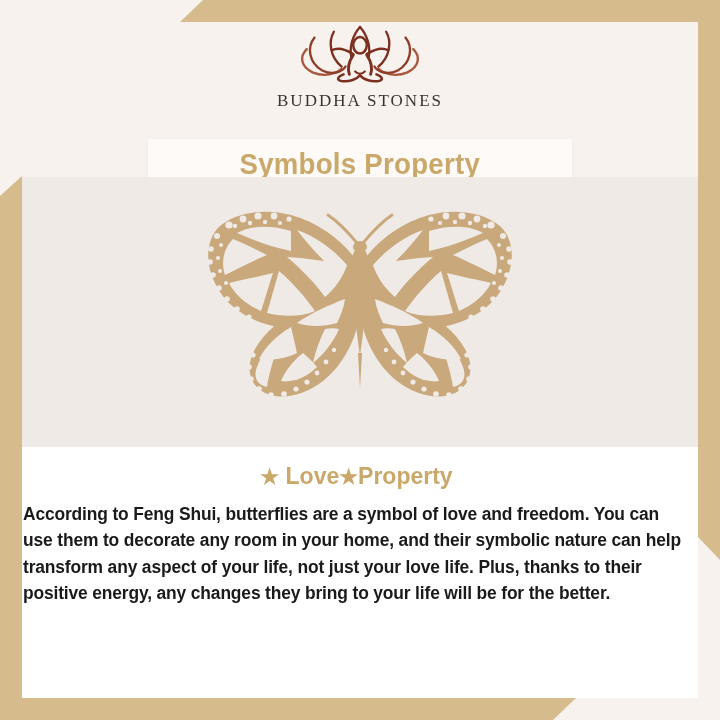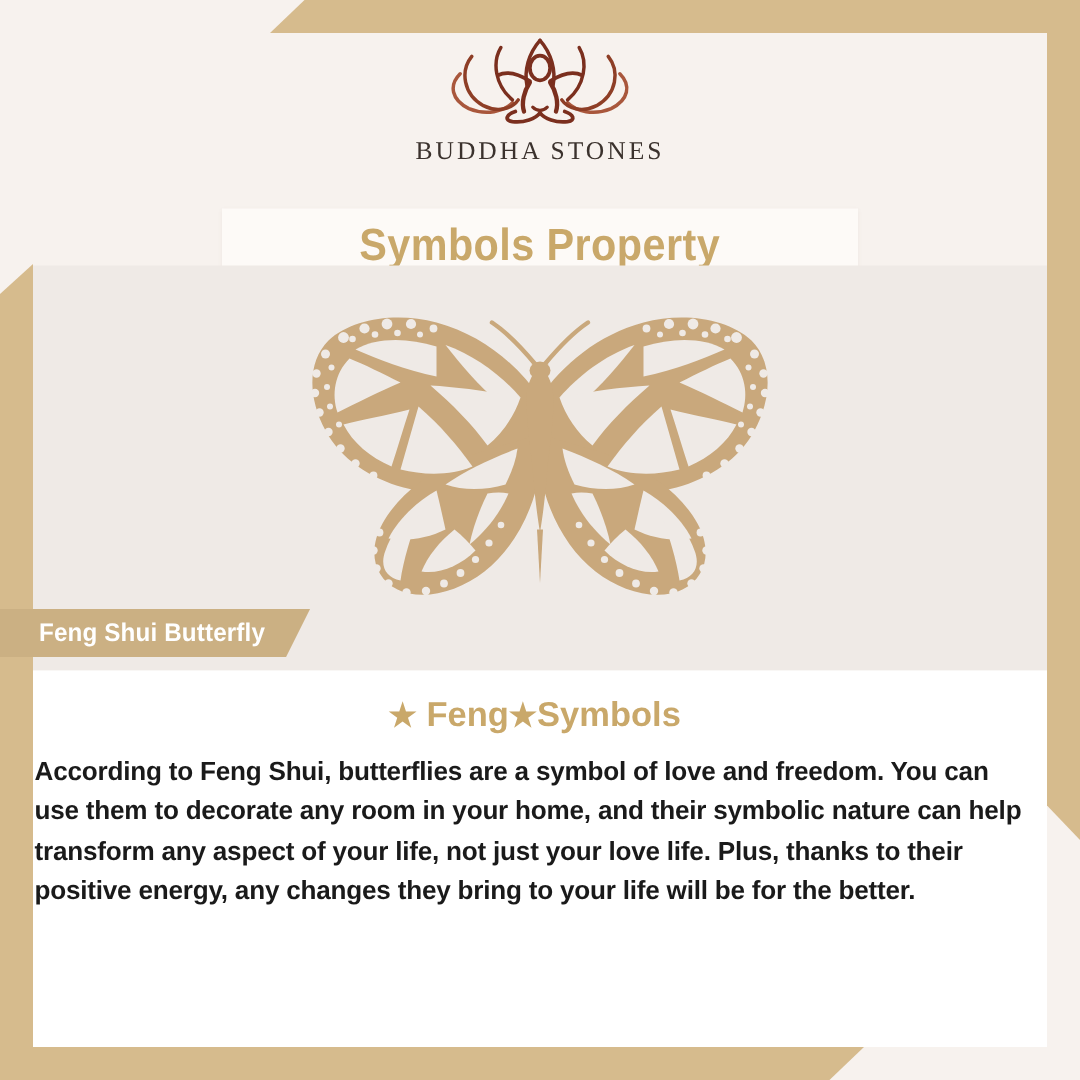--- a/index.html
+++ b/index.html
@@ -368,25 +368,22 @@
         </g>
 
         <g stroke="#c9a87c" stroke-width="3" fill="none" stroke-linecap="round">
           <path d="M162 40 C152 28, 142 18, 133 12"></path>
           <path d="M168 40 C178 28, 188 18, 197 12"></path>
         </g>
       </svg>
     </div>
   </div>
 
-  <div class="tag">
-    <span>Feng Shui Butterfly</span>
-  </div>
 
   <div class="text-block">
     <div class="subtitle">
       <span class="star">★</span>
-      <span>Feng</span><span class="star">★</span><span>Symbols</span>
+      <span>Love</span><span class="star">★</span><span>Property</span>
     </div>
     <p class="body-copy">According to Feng Shui, butterflies are a symbol of love and freedom. You can use them to decorate any room in your home, and their symbolic nature can help transform any aspect of your life, not just your love life. Plus, thanks to their positive energy, any changes they bring to your life will be for the better.</p>
   </div>
 
 </div>
 
 </body></html>

